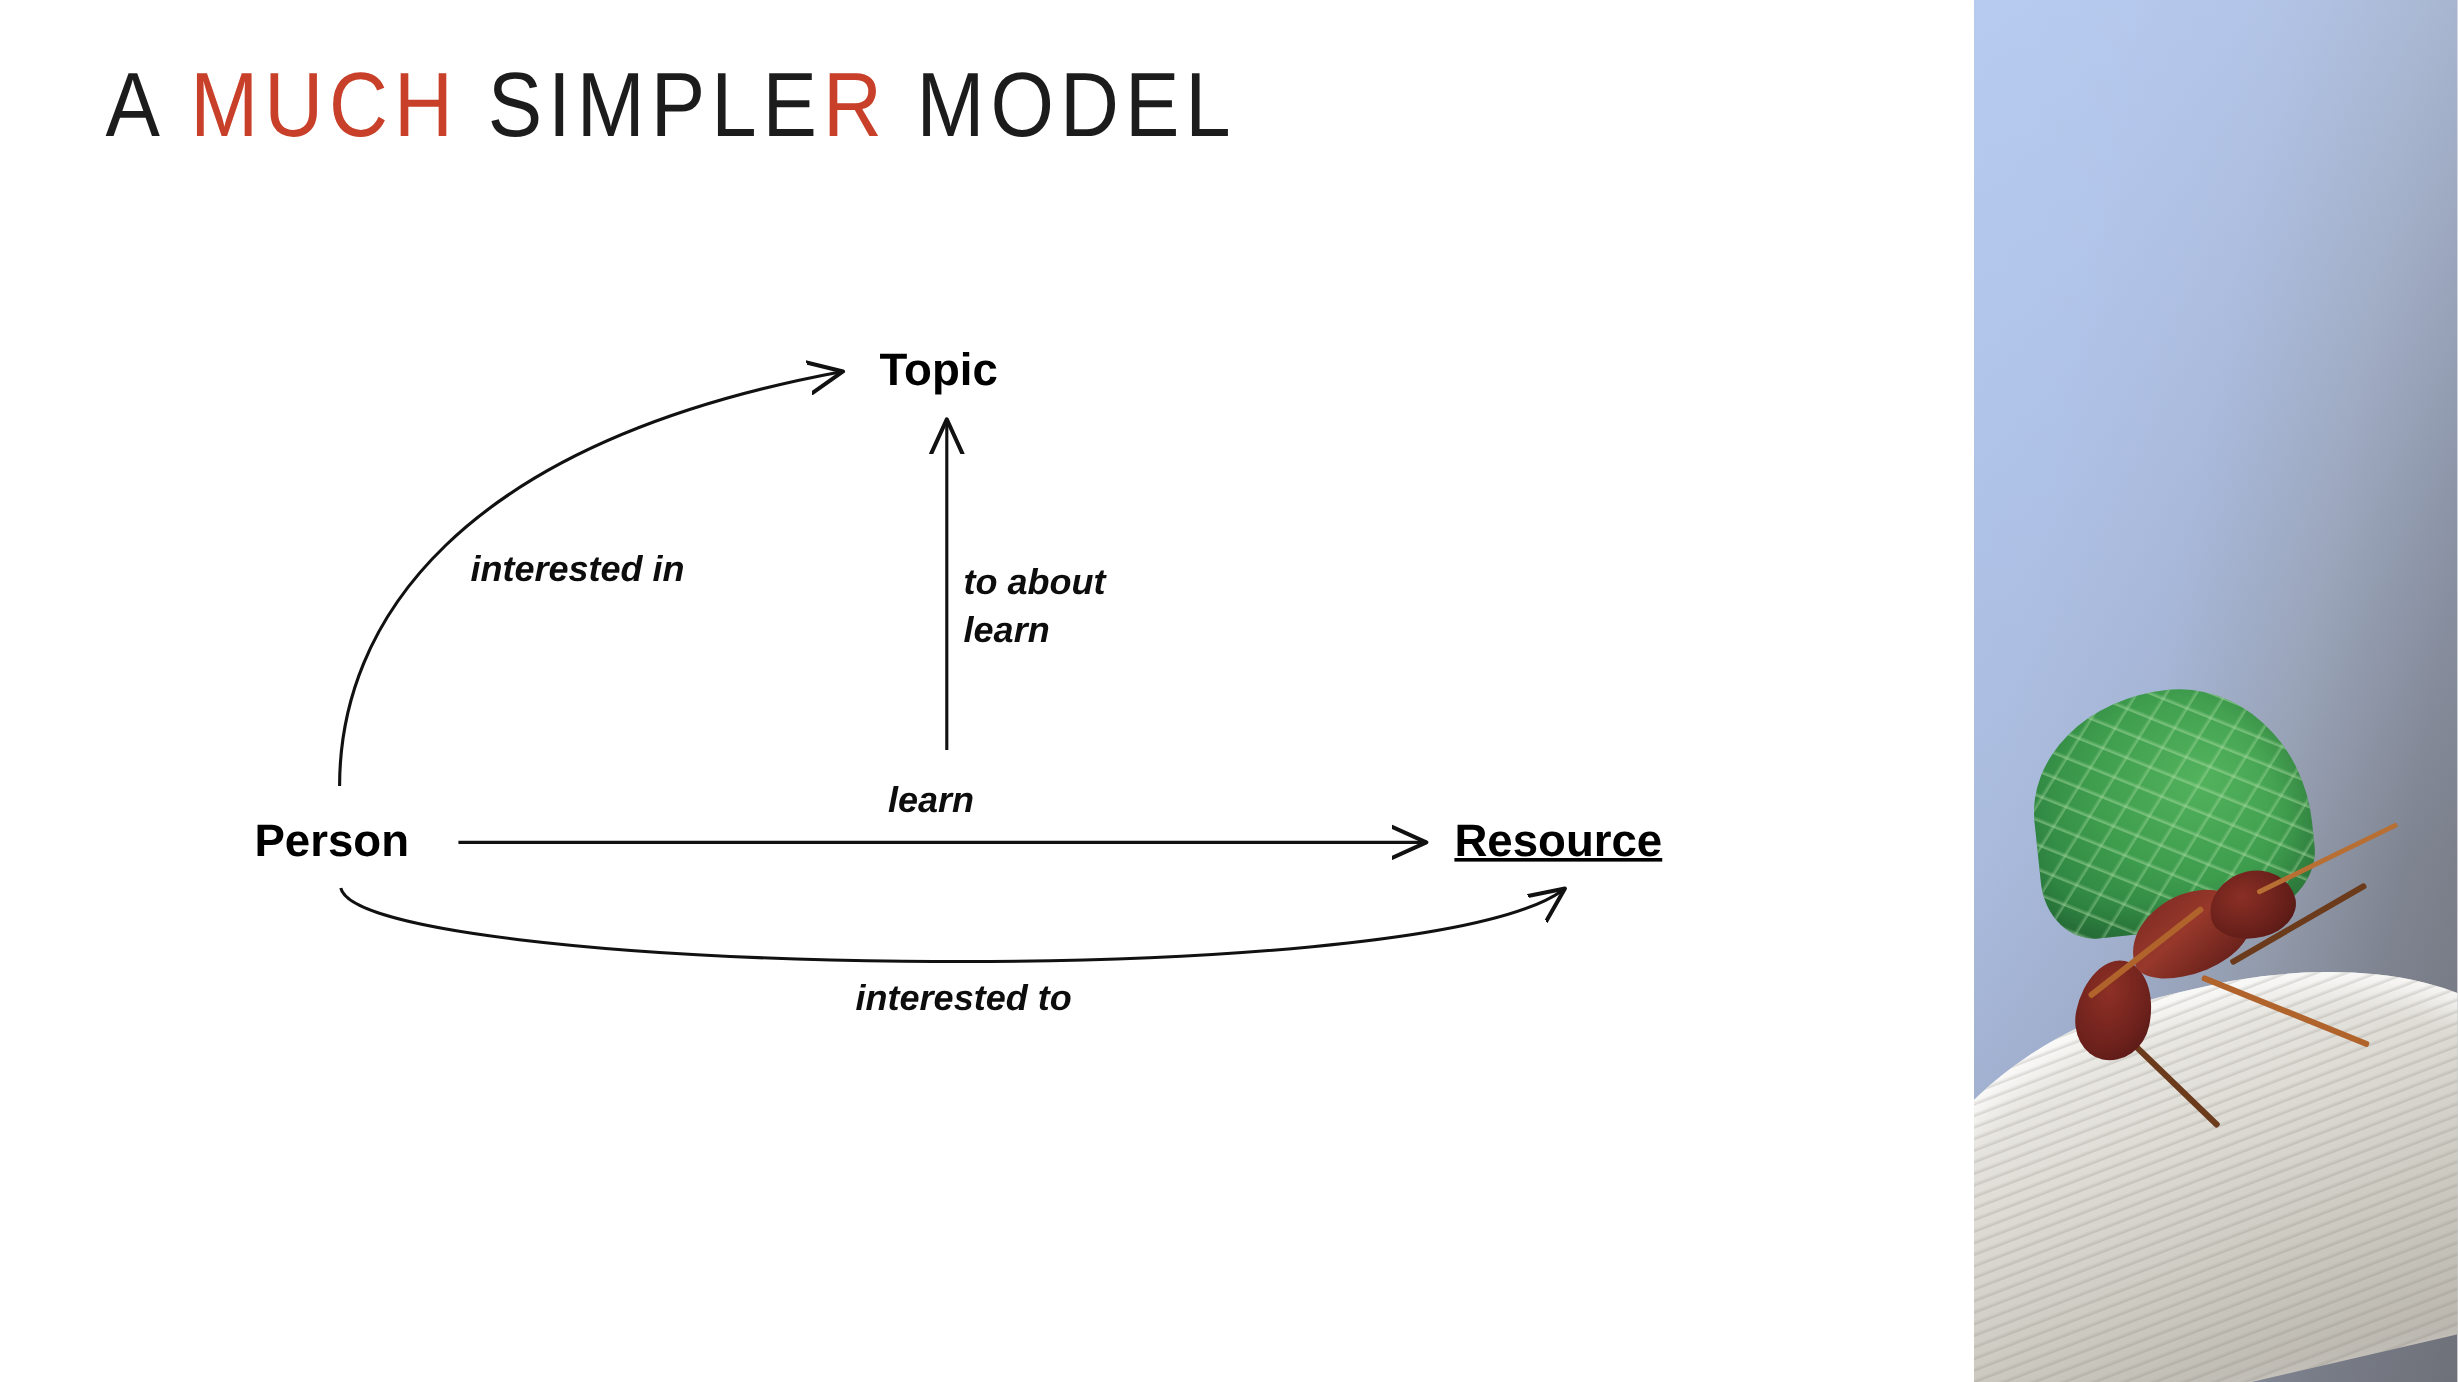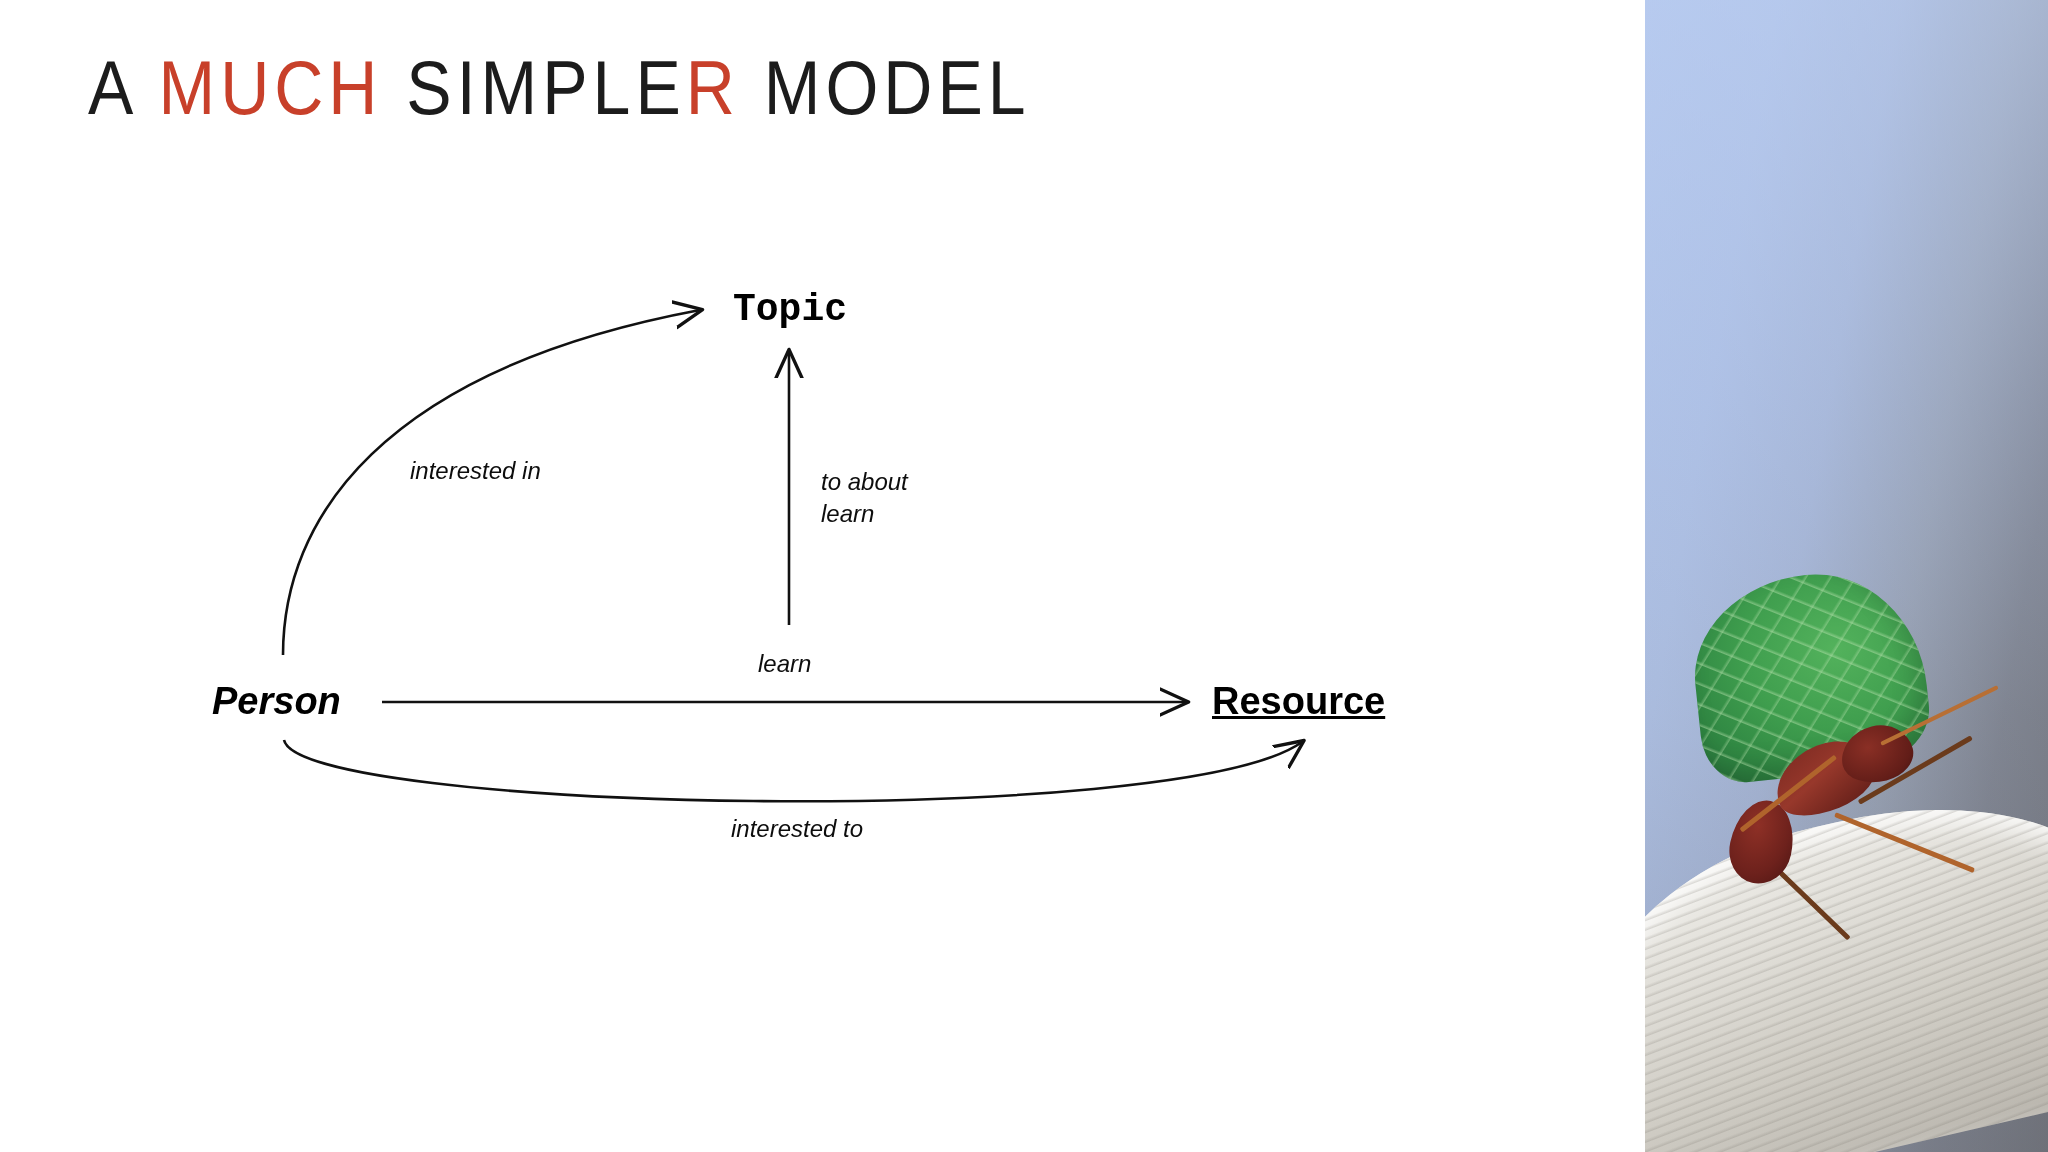--- a/index.html
+++ b/index.html
@@ -48,30 +48,29 @@
     font-family: "Liberation Sans", sans-serif;
     font-weight: bold;
     font-size: 38px;
     color: #000000;
     white-space: nowrap;
   }
   .edge-label {
     position: absolute;
     font-family: "Liberation Sans", sans-serif;
     font-style: italic;
-    font-weight: normal;
-    font-size: 24px;
+    font-weight: bold;
+    font-size: 30px;
     color: #0d0d0d;
     white-space: nowrap;
     line-height: 1.33;
-    margin-left: 18px;
-  }
-
-  #node-topic    { left: 733px; top: 288px; font-family: Liberation Mono, monospace; }
-  #node-person   { left: 212px; top: 680px; font-style: italic; }
+  }
+
+  #node-topic    { left: 733px; top: 288px; }
+  #node-person   { left: 212px; top: 680px; }
   #node-resource { left: 1212px; top: 680px; text-decoration: underline; }
 
   #label-interested { left: 392px; top: 455px; }
   #label-tolearn    { left: 803px; top: 466px; }
   #label-uses       { left: 740px; top: 648px; }
   #label-contributes{ left: 713px; top: 813px; }
 
   
   #photo {
     position: absolute;

